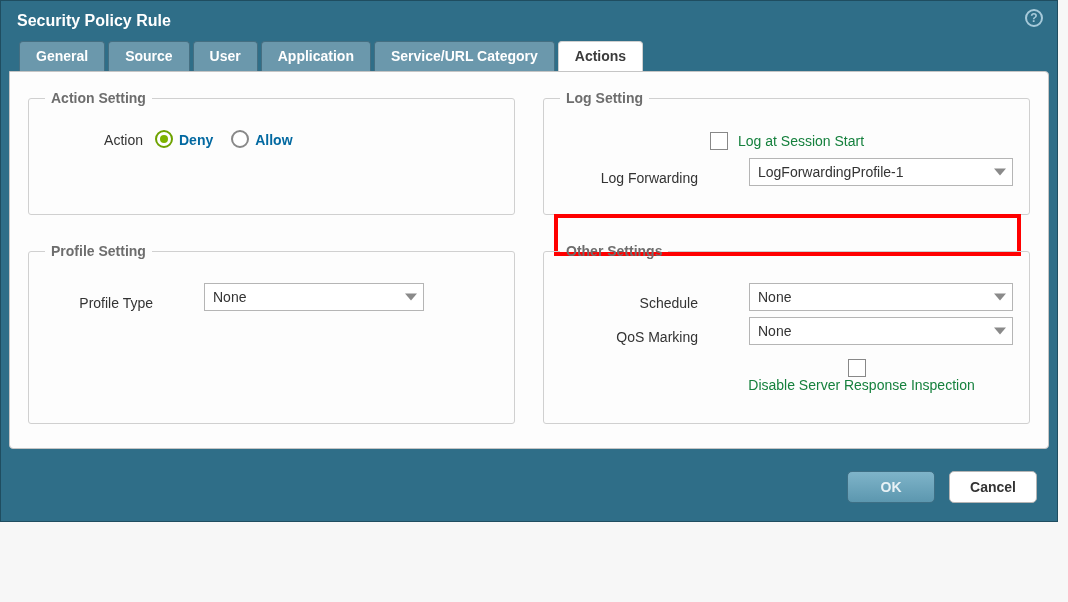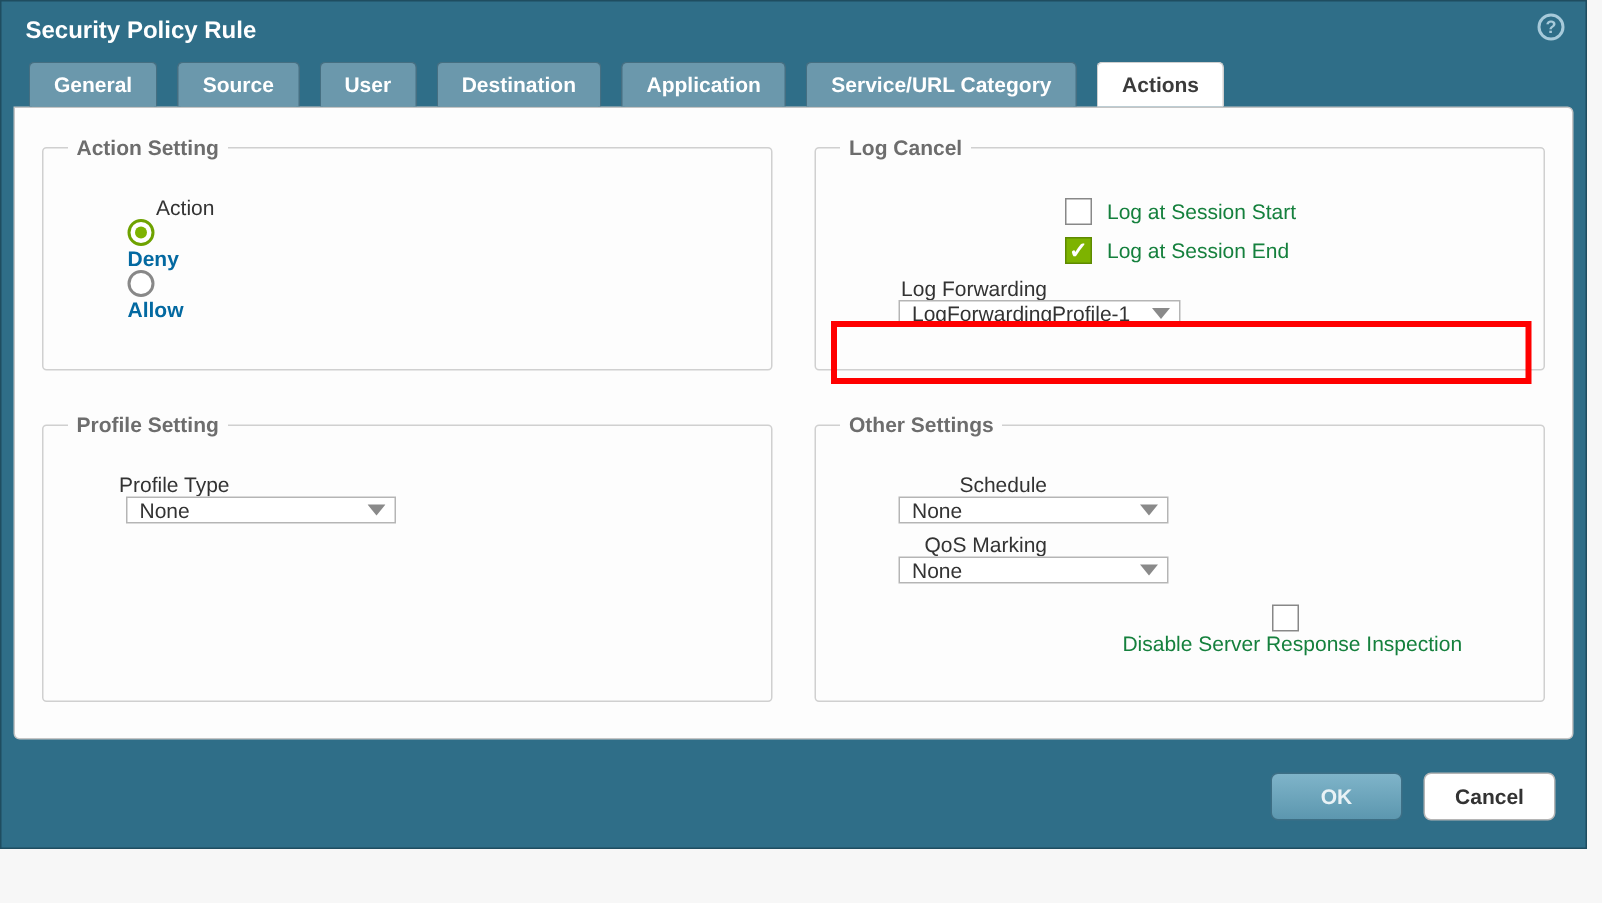--- a/index.html
+++ b/index.html
@@ -36,21 +36,21 @@
     align-items: center;
     justify-content: center;
     color: #a7cada;
     font-size: 12px;
     font-weight: bold;
     cursor: pointer;
     line-height: 1;
   }
   .tabs {
     display: flex;
-    gap: 13px;
+    gap: 3px;
     padding: 0 18px;
   }
   .tab {
     background: #6b98ac;
     color: #fff;
     padding: 6px 16px 7px 16px;
     border: 1px solid #456f82;
     border-bottom: none;
     border-radius: 4px 4px 0 0;
     font-size: 14px;
@@ -81,23 +81,22 @@
     position: relative;
   }
   legend {
     color: #6d6d6d;
     font-weight: bold;
     font-size: 14px;
     padding: 0 6px;
   }
   .row {
     display: flex;
-    align-items: flex-start;
+    align-items: flex-end;
     margin: 6px 0;
-    flex-direction: column;
   }
   .row label.lbl {
     width: 120px;
     text-align: right;
     padding-right: 12px;
     color: #333;
     font-size: 14px;
   }
   .log-row label.lbl { width: 150px; }
   .other-row label.lbl { width: 150px; }
@@ -208,21 +207,20 @@
 <div class="dialog">
   <div class="title-bar">
     <span>Security Policy Rule</span>
   </div>
   <div class="help-icon">?</div>
 
   <div class="tabs">
     <div class="tab">General</div>
     <div class="tab">Source</div>
     <div class="tab">User</div>
-    <div class="tab">Destination</div>
     <div class="tab">Application</div>
     <div class="tab">Service/URL Category</div>
     <div class="tab active">Actions</div>
   </div>
 
   <div class="panel">
 
     <fieldset style="grid-column:1;">
       <legend>Action Setting</legend>
       <div class="row" style="justify-content:flex-start; padding-left:40px;">
@@ -230,28 +228,24 @@
         <span class="radio selected">
             <span class="dot"></span>
           </span>
         <span class="rlabel">Deny</span>
         <span class="radio"></span>
         <span class="rlabel">Allow</span>
       </div>
     </fieldset>
 
     <fieldset style="grid-column:2; position:relative;">
-      <legend>Log Cancel</legend>
+      <legend>Log Setting</legend>
       <div class="ck-row">
         <span class="checkbox"></span>
         <span class="clabel">Log at Session Start</span>
-      </div>
-      <div class="ck-row">
-        <span class="checkbox checked"></span>
-        <span class="clabel">Log at Session End</span>
       </div>
       <div class="row log-row" style="margin-top:8px;">
         <label class="lbl">Log Forwarding</label>
         <div class="select">
           <span class="sv">LogForwardingProfile-1</span>
           <span class="arrow">
             <svg viewBox="0 0 10 6">
                 <path d="M0 0 L5 6 L10 0 Z" fill="#8a8a8a"></path>
               </svg>
           </span>

